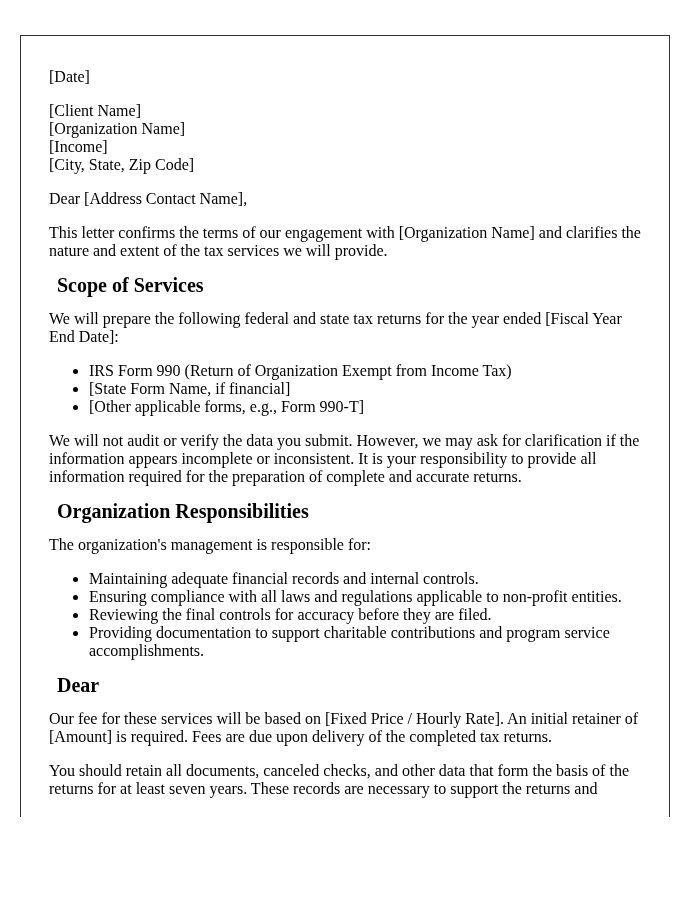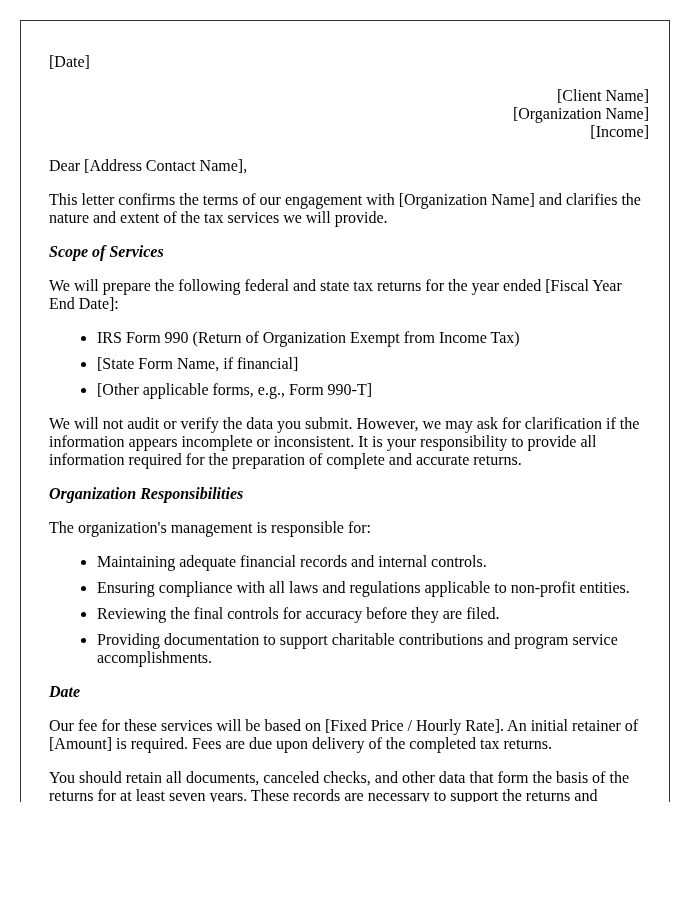--- a/index.html
+++ b/index.html
@@ -1,43 +1,44 @@
 <!DOCTYPE html>
 <html><head>
 <meta charset="utf-8">
 <style>
   html, body { margin: 0; padding: 0; background: #ffffff; }
   body { width: 700px; height: 900px; position: relative; overflow: hidden; }
   .viewport {
-    position: absolute; left: 0; top: 0; width: 700px; height: 802px; overflow: hidden;
+    position: absolute; left: 0; top: 15px; width: 700px; height: 802px; overflow: hidden;
   }
   .letter {
     position: absolute; left: 20px; top: 20px; width: 600px;
     border: 1px solid #333333; padding: 20px 20px 40px 28px;
     font-family: "Liberation Serif", serif; font-size: 16px; line-height: 18px; color: #000000;
     min-height: 900px;
   }
   .letter p { margin: 16px 0; }
   .letter p.first { margin-top: 12px; }
-  .letter h3 { font-size: 16px; font-weight: bold; margin: 16px 0; line-height: 18px; font-style: italic; }
+  .letter h3 { font-size: 20px; font-weight: bold; margin: 16px 8px; line-height: 18px; }
   .letter ul { margin: 16px 0; padding-left: 40px; }
-  .letter li { margin: 8px; }
-  .address-block span { display: block; text-align: right; }
+  .letter li { margin: 0; }
+  .address-block span { display: block; }
 </style>
 </head>
 <body>
 
 <div class="viewport">
   <div class="letter">
     <p class="first">[Date]</p>
 
     <p class="address-block">
       <span>[Client Name]</span>
       <span>[Organization Name]</span>
       <span>[Income]</span>
+      <span>[City, State, Zip Code]</span>
     </p>
 
     <p>Dear [Address Contact Name],</p>
 
     <p>This letter confirms the terms of our engagement with [Organization Name] and clarifies the nature and extent of the tax services we will provide.</p>
 
     <h3>Scope of Services</h3>
     <p>We will prepare the following federal and state tax returns for the year ended [Fiscal Year End Date]:</p>
     <ul>
       <li>IRS Form 990 (Return of Organization Exempt from Income Tax)</li>
@@ -48,18 +49,18 @@
 
     <h3>Organization Responsibilities</h3>
     <p>The organization's management is responsible for:</p>
     <ul>
       <li>Maintaining adequate financial records and internal controls.</li>
       <li>Ensuring compliance with all laws and regulations applicable to non-profit entities.</li>
       <li>Reviewing the final controls for accuracy before they are filed.</li>
       <li>Providing documentation to support charitable contributions and program service accomplishments.</li>
     </ul>
 
-    <h3>Date</h3>
+    <h3>Dear</h3>
     <p>Our fee for these services will be based on [Fixed Price / Hourly Rate]. An initial retainer of [Amount] is required. Fees are due upon delivery of the completed tax returns.</p>
 
     <p>You should retain all documents, canceled checks, and other data that form the basis of the returns for at least seven years. These records are necessary to support the returns and</p>
   </div>
 </div>
 
 </body></html>

